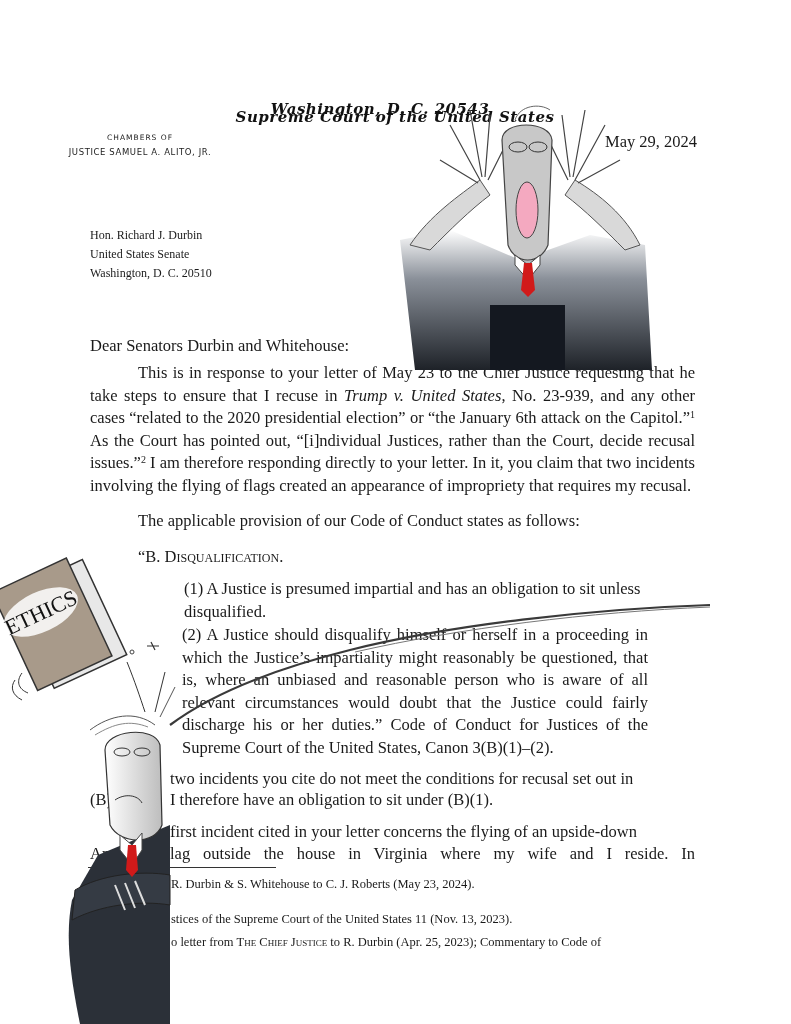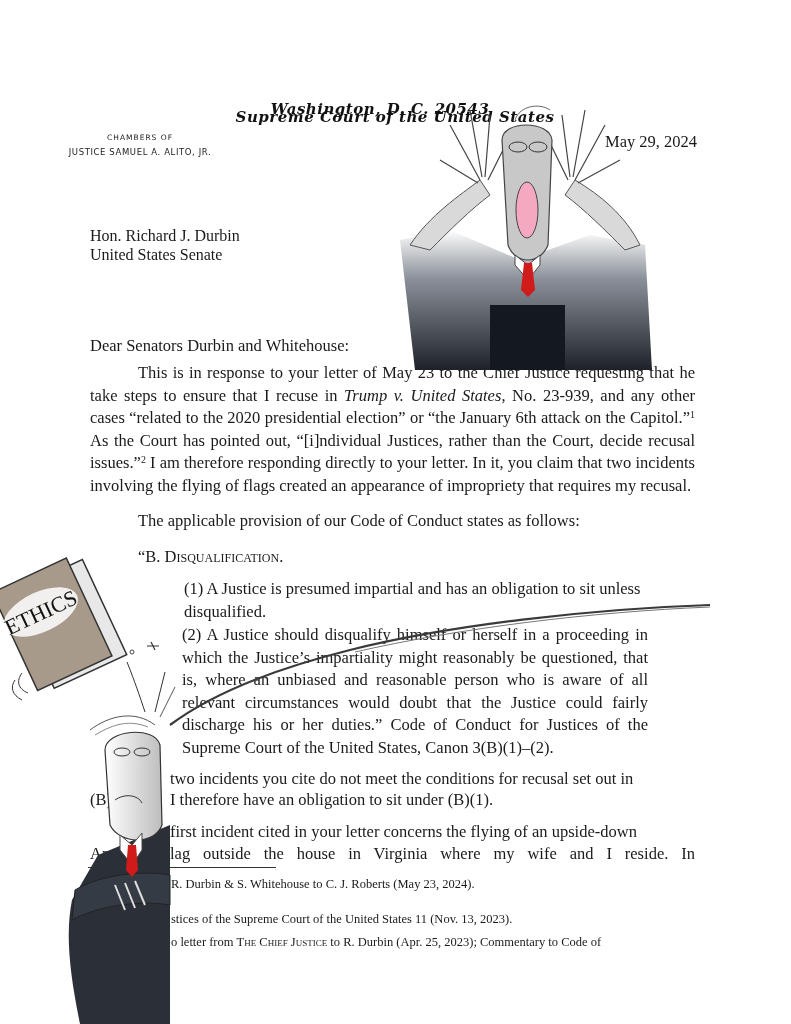--- a/index.html
+++ b/index.html
@@ -23,23 +23,24 @@
 </style>
 </head>
 <body>
 
 <div class="abs blackletter" style="left:230px; top:80px; width:330px;margin-top:28px;">Supreme Court of the United States</div>
 <div class="abs blackletter" style="left:230px; top:100px; width:300px;">Washington, D. C. 20543</div>
 <div class="abs chambers" style="left:60px; top:133px; width:160px; font-size:7.5px;">CHAMBERS OF</div>
 <div class="abs chambers" style="left:55px; top:147px; width:170px; font-size:8.5px; letter-spacing:0.6px;">JUSTICE SAMUEL A. ALITO, JR.</div>
 <div class="abs" style="left:605px; top:132px; font-size:16.5px;">May 29, 2024</div>
 
-<div class="abs" style="left:90px; top:226px; font-size:16px; line-height:19px;">
+<div class="abs" style="left:90px; top:226px; font-size:12px; line-height:19px;">
   <div>Hon. Richard J. Durbin</div>
   <div>United States Senate</div>
+  <div>Washington, D. C. 20510</div>
 </div>
 
 <div class="abs" style="left:90px; top:336px; font-size:16.5px;">Dear Senators Durbin and Whitehouse:</div>
 
 <div class="abs body-text para-indent" style="left:90px; top:362px; width:605px;"><span>This is in response to your letter of May 23 to the Chief Justice requesting that he take steps to ensure that I recuse in </span><i>Trump v. United States</i><span>, No. 23-939, and any other cases “related to the 2020 presidential election” or “the January 6th attack on the Capitol.”</span><sup>1</sup><span>  As the Court has pointed out, “[i]ndividual Justices, rather than the Court, decide recusal issues.”</span><sup>2</sup><span>  I am therefore responding directly to your letter.  In it, you claim that two incidents involving the flying of flags created an appearance of impropriety that requires my recusal.</span></div>
 
 <div class="abs body-text para-indent" style="left:90px; top:510px; width:605px;">The applicable provision of our Code of Conduct states as follows:</div>
 
 <div class="abs body-text" style="left:138px; top:546px;"><span>“B. </span><span class="sc">Disqualification.</span></div>
 

